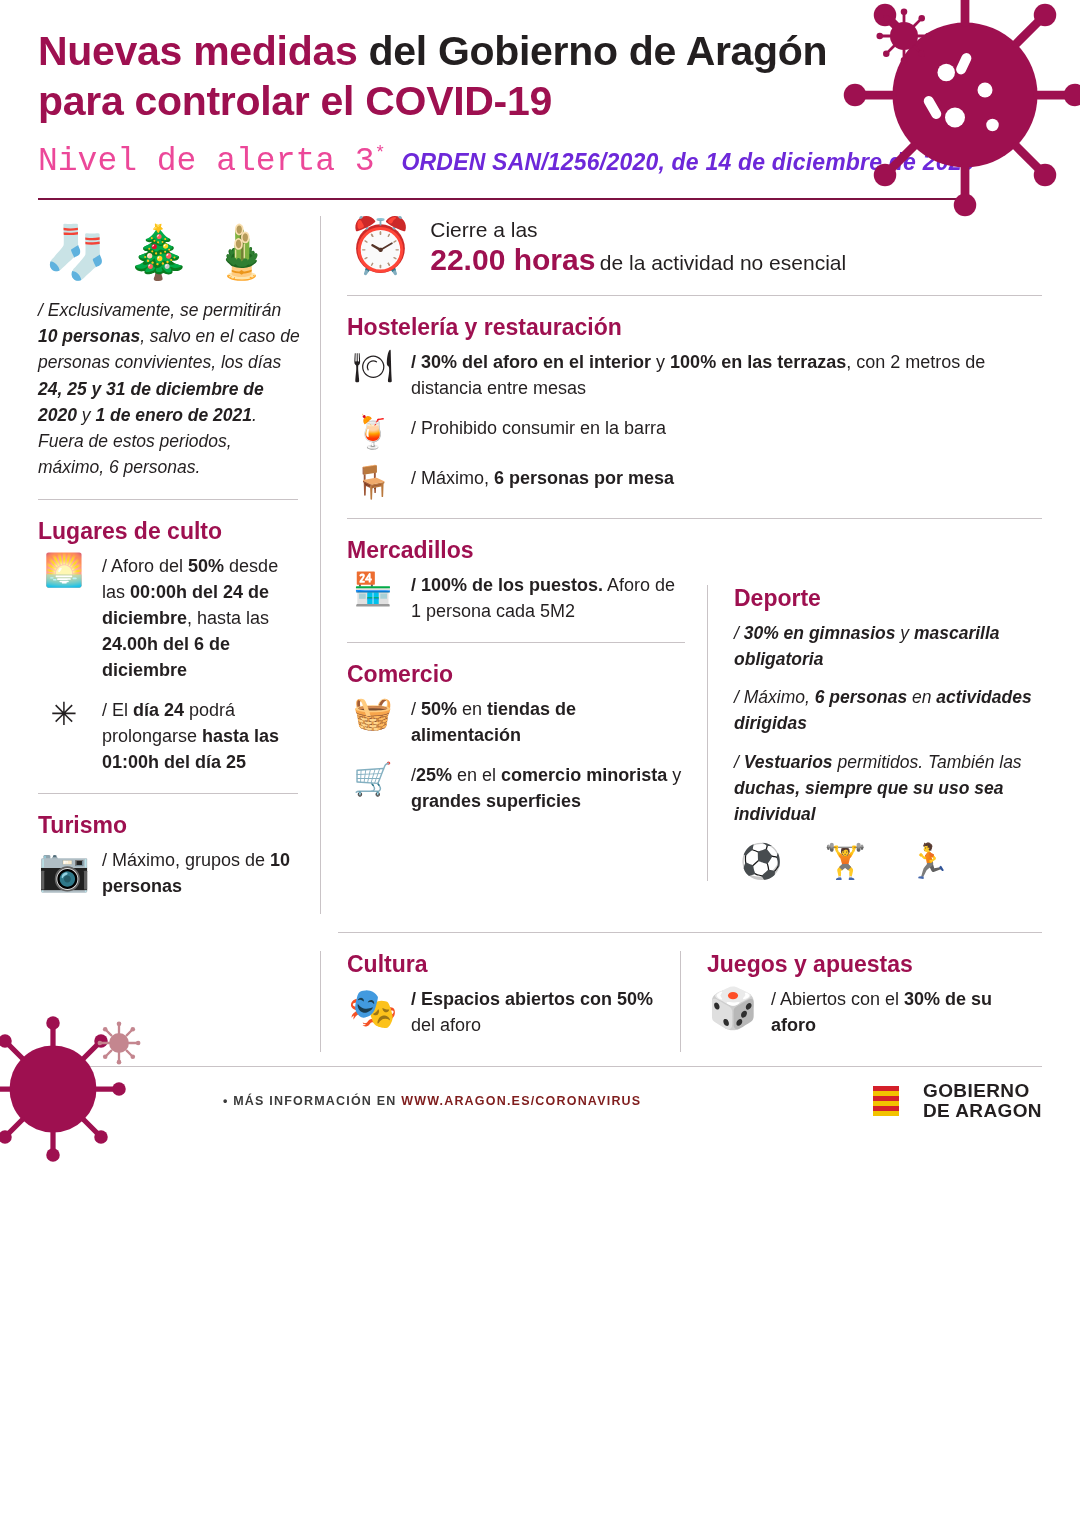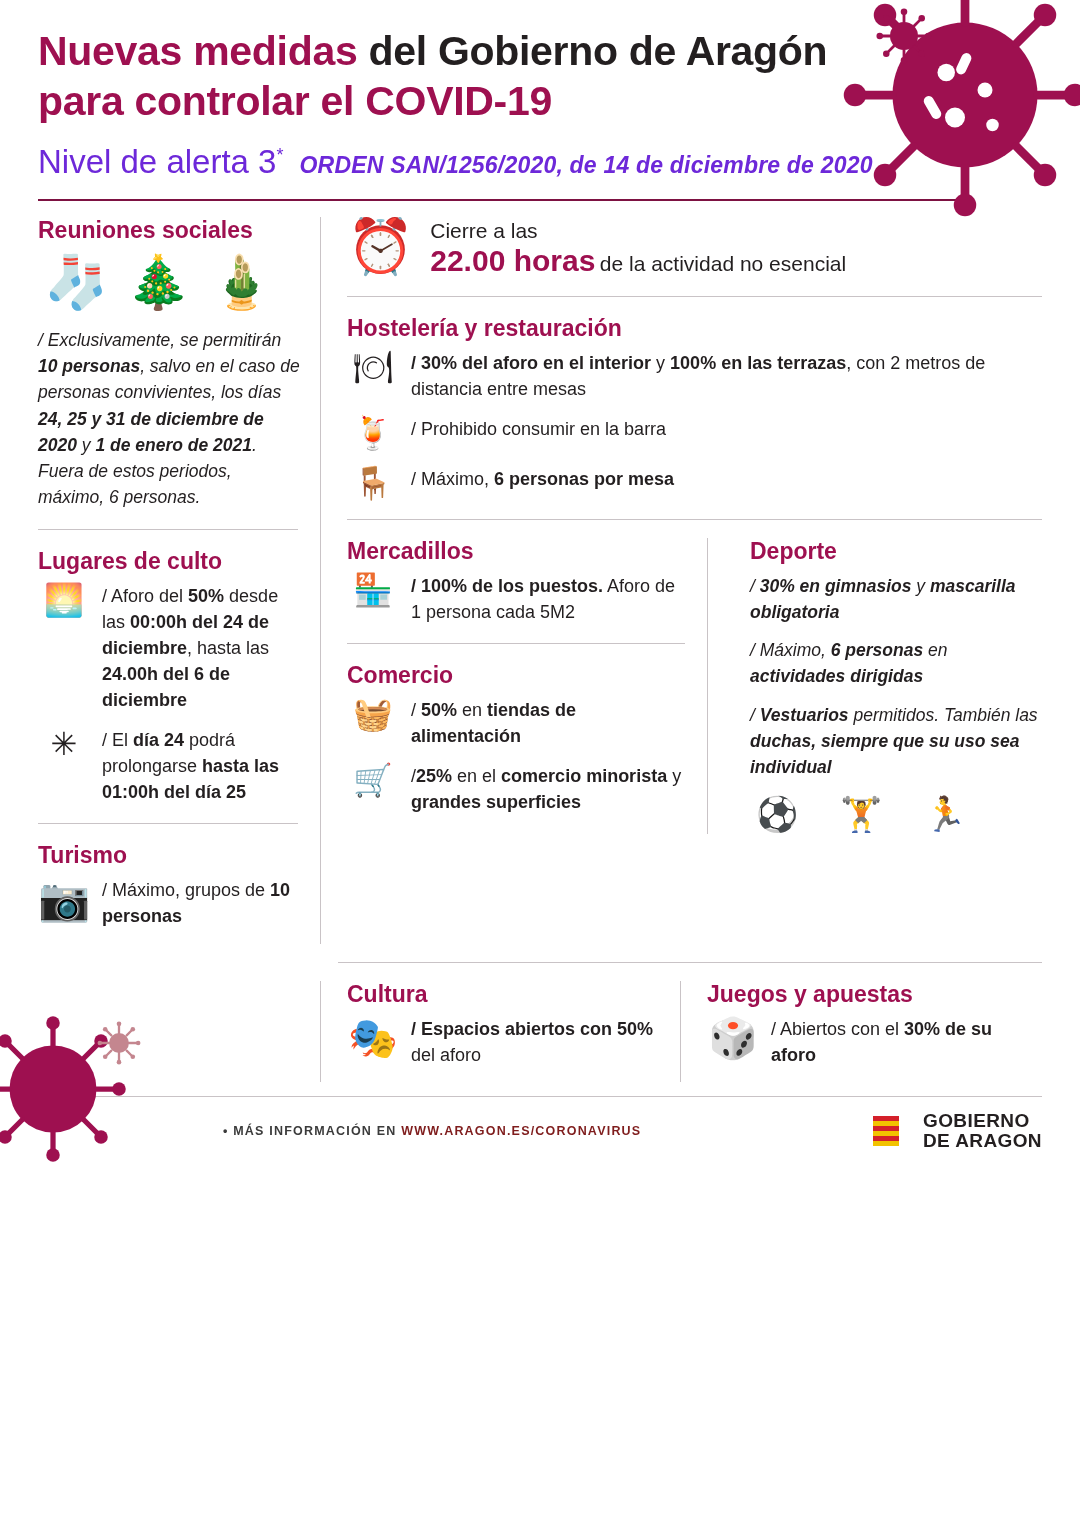--- a/index.html
+++ b/index.html
@@ -71,22 +71,23 @@
   }
   .title .accent { color: #9e1050; }
   .subline {
     display: flex;
     align-items: baseline;
     gap: 16px;
     margin-top: 16px;
   }
   .alert-level {
     font-size: 33px;
-    color: #6d28d9;
+    color: #ec4899;
     font-weight: 400;
+    font-family: Liberation Mono, monospace;
   }
   .alert-level sup { font-size: 18px; }
   .order-ref {
     font-size: 23px;
     font-style: italic;
     color: #6d28d9;
     font-weight: 600;
     letter-spacing: 0.2px;
   }
   .header-rule {
@@ -168,21 +169,21 @@
     color: #9e1050;
   }
   .banner .b-after { font-size: 21px; }
 
   
   .triple {
     display: flex;
   }
   .triple .tcol { box-sizing: border-box; }
   .tcol-1 { width: 360px; padding-right: 22px; }
-  .tcol-2 { flex: 1; border-left: 1.5px solid #c9c3c6; padding-left: 42px; }
+  .tcol-2 { flex: 1; border-left: 1.5px solid #c9c3c6; padding-left: 26px; margin-top: 48px; }
 
   
   .bottom {
     display: flex;
     margin-top: 6px;
   }
   .bcol { box-sizing: border-box; }
   .bcol-1 { width: 282px; padding-right: 18px; }
   .bcol-2 { width: 360px; border-left: 1.5px solid #c9c3c6; padding-left: 26px; }
   .bcol-3 { flex: 1; border-left: 1.5px solid #c9c3c6; padding-left: 26px; }
@@ -362,21 +363,20 @@
       </div>
       <div class="order-ref">ORDEN SAN/1256/2020, de 14 de diciembre de 2020</div>
     </div>
     <div class="header-rule"></div>
   </div>
 
   <div class="content">
 
     <div class="col-left">
 
-      <h2 class="sec">Reuniones sociales</h2>
 
       <div class="xmas-row emoji">
         <span>🧦</span>
         <span>🎄</span>
         <span>🎍</span>
       </div>
 
       <p class="body">
         <span>/ Exclusivamente, se permitirán </span><b>10 personas</b><span>, salvo en el caso de personas convivientes, los días </span><b>24, 25 y 31 de diciembre de 2020</b><span> y </span><b>1 de enero de 2021</b><span>. Fuera de estos periodos, máximo, 6 personas.</span>
       </p>

